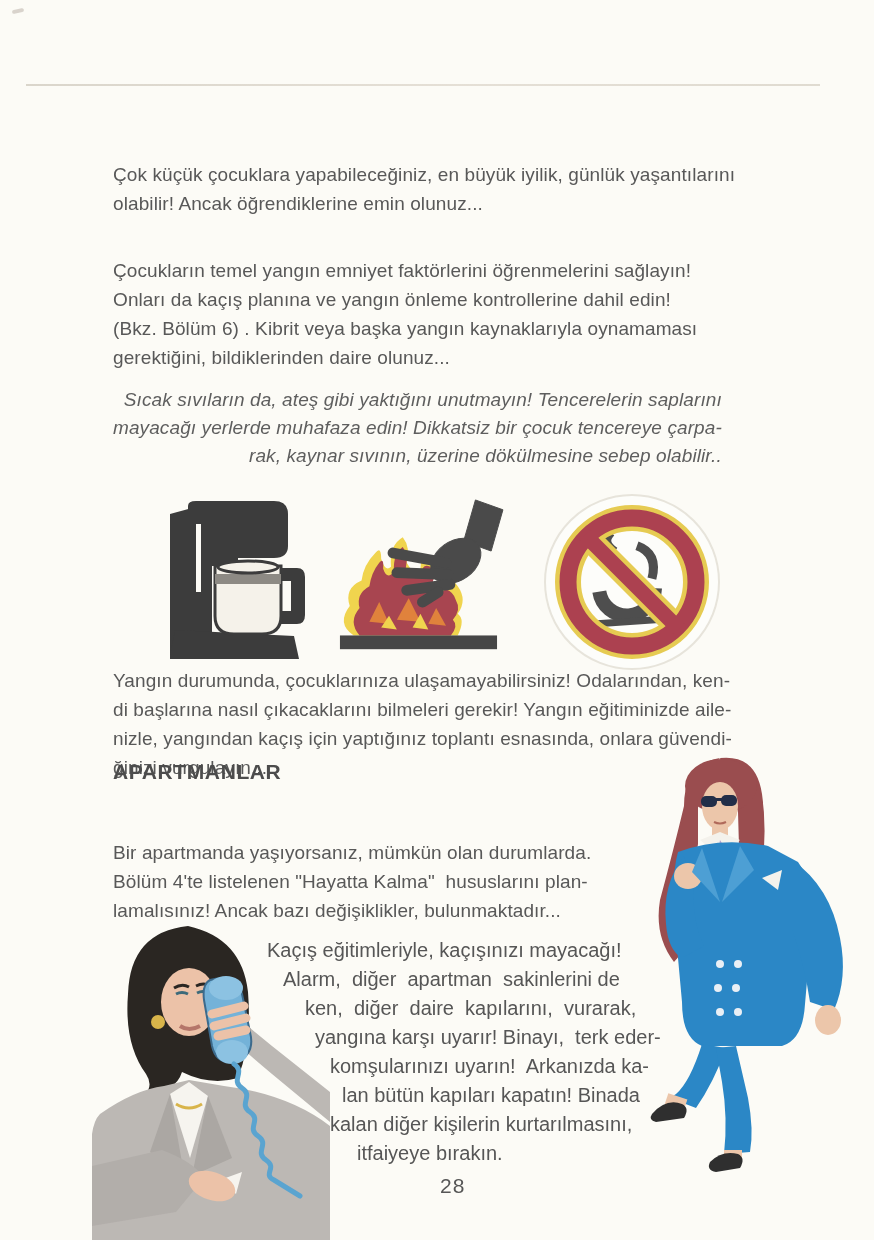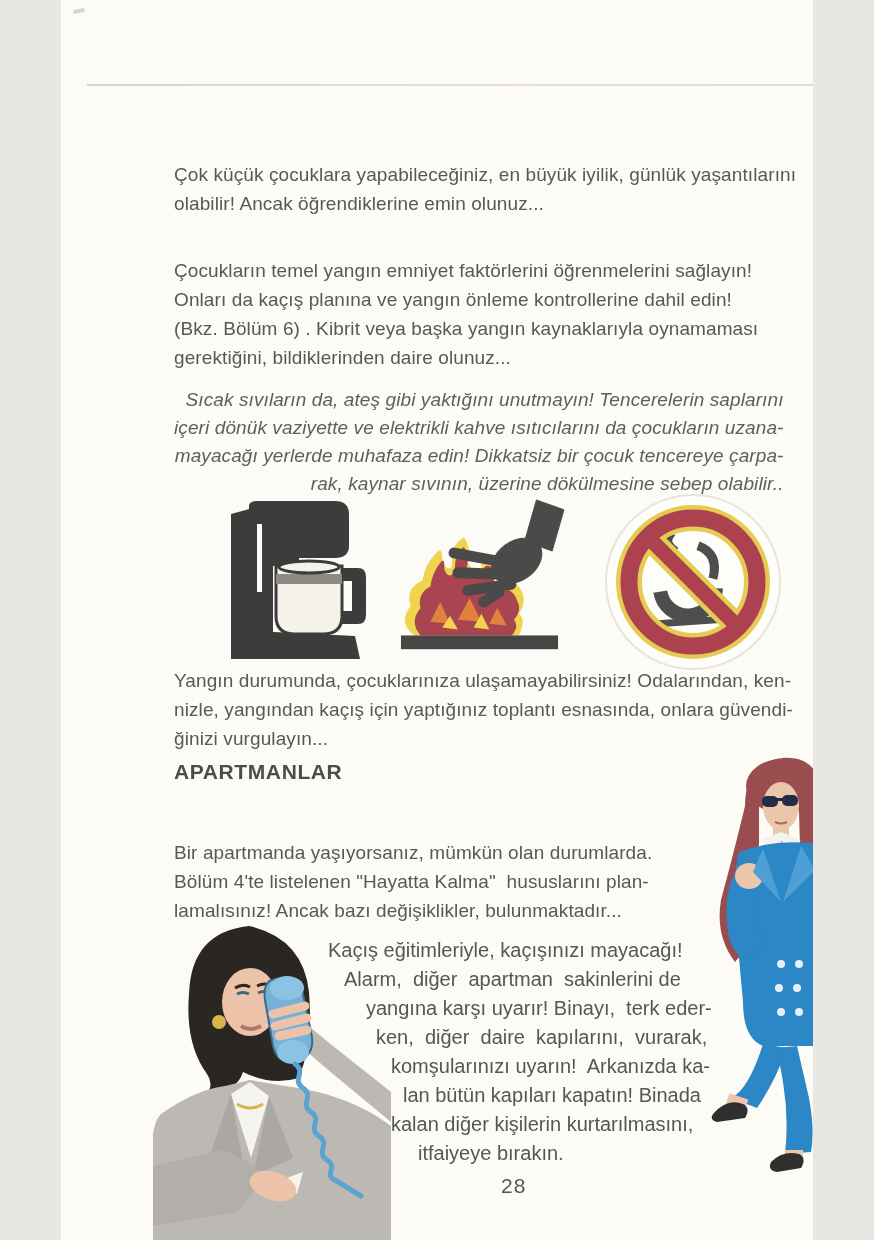--- a/index.html
+++ b/index.html
@@ -1,17 +1,17 @@
 <!DOCTYPE html>
 <html><head>
 <meta charset="utf-8">
 <style>
   html,body { margin:0; padding:0; background:#e9e7e2; }
   .page {
-    position:relative; width:752px; height:1240px; margin:0 auto;
+    position:relative; width:874px; height:1240px; margin:0 auto;
     background:#fcfbf6;
     font-family:"Liberation Sans","DejaVu Sans",sans-serif;
     overflow:hidden;
   }
   .top-rule {
     position:absolute; left:26px; top:84px; width:794px; height:2px;
     background:linear-gradient(90deg,#cfc9bd,#ddd6cb 55%,#d6d0c4);
     opacity:.75;
   }
   .corner-speck {
@@ -50,21 +50,20 @@
 
   <div class="par" style="top:256px;">
     <div>Çocukların temel yangın emniyet faktörlerini öğrenmelerini sağlayın!</div>
     <div>Onları da kaçış planına ve yangın önleme kontrollerine dahil edin!</div>
     <div>(Bkz. Bölüm 6) . Kibrit veya başka yangın kaynaklarıyla oynamaması</div>
     <div>gerektiğini, bildiklerinden daire olunuz...</div>
   </div>
 
   <div class="par italic" style="top:386px; line-height:28px;">
     <div>Sıcak sıvıların da, ateş gibi yaktığını unutmayın! Tencerelerin saplarını</div>
-    <div>içeri dönük vaziyette ve elektrikli kahve ısıtıcılarını da çocukların uzana-</div>
     <div>mayacağı yerlerde muhafaza edin! Dikkatsiz bir çocuk tencereye çarpa-</div>
     <div>rak, kaynar sıvının, üzerine dökülmesine sebep olabilir..</div>
   </div>
 
   <div class="illus" style="left:158px; top:498px;">
     <svg width="152" height="168" viewBox="0 0 152 168">
       <path d="M30 8 Q30 3 38 3 L116 3 Q130 3 130 16 L130 48 Q130 60 116 60 L80 60 L80 68 L54 68 L54 148 L30 148 Z" fill="#3c3c3c"></path>
       <path d="M12 16 L34 10 L54 10 L54 150 L12 158 Z" fill="#3c3c3c"></path>
       <rect x="38" y="26" width="5" height="68" fill="#fcfbf6"></rect>
       <path d="M12 158 L17 132 L136 138 L141 161 L12 161 Z" fill="#3c3c3c"></path>
@@ -117,20 +116,21 @@
       <circle cx="92" cy="88" r="64" fill="none" stroke="#e6cb52" stroke-width="26"></circle>
       <line x1="43" y1="39" x2="141" y2="137" stroke="#e6cb52" stroke-width="24"></line>
 
       <circle cx="92" cy="88" r="64" fill="none" stroke="#ac4150" stroke-width="17"></circle>
       <line x1="45" y1="41" x2="139" y2="135" stroke="#ac4150" stroke-width="15"></line>
     </svg>
   </div>
 
   <div class="par" style="top:666px;">
     <div>Yangın durumunda, çocuklarınıza ulaşamayabilirsiniz! Odalarından, ken-</div>
+    <div>di başlarına nasıl çıkacaklarını bilmeleri gerekir! Yangın eğitiminizde aile-</div>
     <div>nizle, yangından kaçış için yaptığınız toplantı esnasında, onlara güvendi-</div>
     <div>ğinizi vurgulayın...</div>
   </div>
 
   <div class="heading">APARTMANLAR</div>
 
   <div class="par" style="top:838px;">
     <div>Bir apartmanda yaşıyorsanız, mümkün olan durumlarda.</div>
     <div>Bölüm 4'te listelenen "Hayatta Kalma"  hususlarını plan-</div>
     <div>lamalısınız! Ancak bazı değişiklikler, bulunmaktadır...</div>
@@ -183,22 +183,22 @@
       <rect x="34" y="344" width="20" height="12" fill="#ecc6aa" transform="rotate(18 44 350)"></rect>
       <rect x="92" y="398" width="18" height="12" fill="#ecc6aa"></rect>
       <path d="M20 362 Q34 346 50 352 Q58 356 52 366 L24 370 Q16 368 20 362 Z" fill="#2f2f2f"></path>
       <path d="M78 410 Q90 398 106 402 Q114 406 108 416 L84 420 Q74 418 78 410 Z" fill="#2f2f2f"></path>
     </svg>
   </div>
 
   <div class="phone-block">
     <div>Kaçış eğitimleriyle, kaçışınızı mayacağı!</div>
     <div>Alarm,  diğer  apartman  sakinlerini de</div>
+    <div>ken,  diğer  daire  kapılarını,  vurarak,</div>
     <div>yangına karşı uyarır! Binayı,  terk eder-</div>
-    <div>ken,  diğer  daire  kapılarını,  vurarak,</div>
     <div>komşularınızı uyarın!  Arkanızda ka-</div>
     <div>lan bütün kapıları kapatın! Binada</div>
     <div>kalan diğer kişilerin kurtarılmasını,</div>
     <div>itfaiyeye bırakın.</div>
   </div>
 
   <div class="illus" style="left:92px; top:922px;">
     <svg width="238" height="318" viewBox="0 0 238 318">
 
       <path d="M96 4 Q38 10 36 72 Q32 122 54 152 Q62 164 52 174 Q84 170 90 150 Q118 164 146 156 Q160 120 156 70 Q150 16 96 4 Z" fill="#2a2622"></path>

